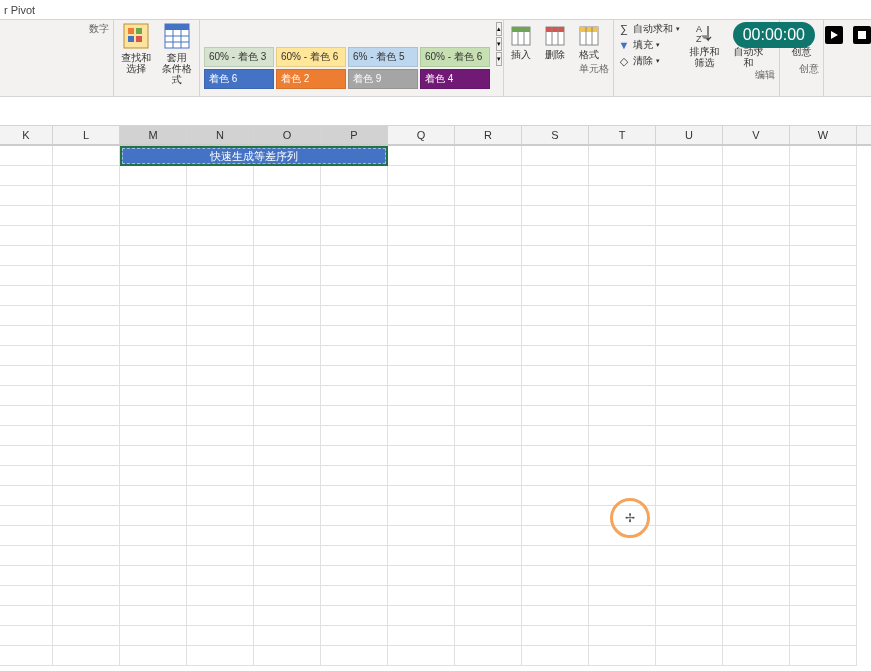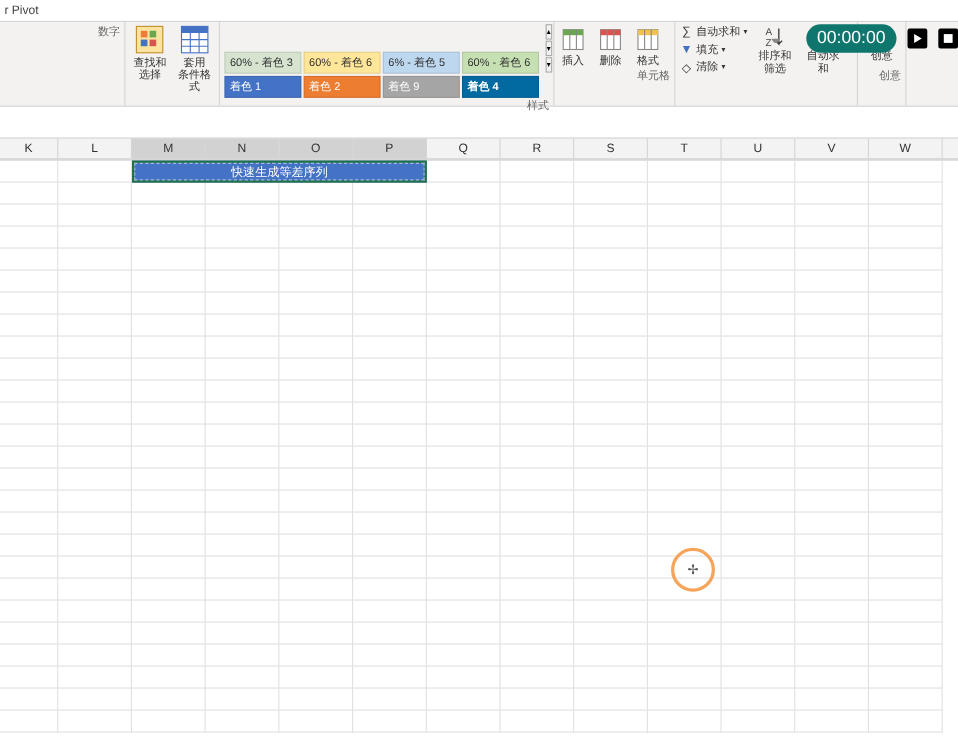--- a/index.html
+++ b/index.html
@@ -27,21 +27,21 @@
 
 .style-gallery { display: grid; grid-template-columns: repeat(4, 70px); gap: 2px; margin-top: 25px; }
 .style-chip { height: 20px; font-size: 10px; display: flex; align-items: center; padding-left: 4px; border: 1px solid rgba(0,0,0,.1); color: #333; }
 .chip-60-3 { background: #d5e3cf; }
 .chip-60-4 { background: #ffe699; }
 .chip-60-5 { background: #bdd7ee; }
 .chip-60-6 { background: #c6e0b4; }
 .chip-c1 { background: #4472c4; color: #fff; }
 .chip-c2 { background: #ed7d31; color: #fff; }
 .chip-c3 { background: #a5a5a5; color: #fff; }
-.chip-c4 { background: #0369a1; color: #fff; font-weight: bold; }
+.chip-c4 { background: #701a75; color: #fff; }
 
 
 .cell-btn { width: 26px; display: flex; flex-direction: column; align-items: center; }
 .cell-icon { width: 20px; height: 20px; }
 .cell-label { font-size: 10px; color: #333; margin-top: 2px; }
 
 
 .edit-list { display: flex; flex-direction: column; gap: 2px; font-size: 10px; color: #333; }
 .edit-item { display: flex; align-items: center; gap: 3px; }
 .edit-ico { width: 12px; height: 12px; display:flex; align-items:center; justify-content:center; font-size:11px; }
@@ -118,32 +118,31 @@
     <div class="ribbon-group-label"></div>
   </div>
 
   <div class="ribbon-group" style="width:304px;border-right:1px solid #d4d4d4;">
     <div class="ribbon-group-body">
       <div class="style-gallery">
         <div class="style-chip chip-60-3">60% - 着色 3</div>
         <div class="style-chip chip-60-4">60% - 着色 6</div>
         <div class="style-chip chip-60-5">6% - 着色 5</div>
         <div class="style-chip chip-60-6">60% - 着色 6</div>
-        <div class="style-chip chip-c1">着色 1</div>
+        <div class="style-chip chip-c1">着色 6</div>
         <div class="style-chip chip-c2">着色 2</div>
         <div class="style-chip chip-c3">着色 9</div>
         <div class="style-chip chip-c4">着色 4</div>
       </div>
       <div style="width:12px;display:flex;flex-direction:column;gap:1px;margin-left:2px;">
         <div style="height:14px;border:1px solid #aaa;font-size:7px;display:flex;align-items:center;justify-content:center;">▴</div>
         <div style="height:14px;border:1px solid #aaa;font-size:7px;display:flex;align-items:center;justify-content:center;">▾</div>
         <div style="height:14px;border:1px solid #aaa;font-size:7px;display:flex;align-items:center;justify-content:center;">▾</div>
       </div>
     </div>
-    <div class="ribbon-group-label">样式</div>
   </div>
 
   <div class="ribbon-group" style="width:110px">
     <div class="ribbon-group-body" style="gap:8px;padding-top:4px;">
       <div class="cell-btn">
         <svg class="cell-icon">
             <rect x="1" y="1" width="18" height="18" fill="#fff" stroke="#888"></rect>
             <rect x="1" y="1" width="18" height="5" fill="#6aa84f"></rect>
             <line x1="7" y1="1" x2="7" y2="19" stroke="#888"></line>
             <line x1="13" y1="1" x2="13" y2="19" stroke="#888"></line>
@@ -201,20 +200,21 @@
         <span class="big-btn-label">排序和筛选</span>
       </div>
       <div class="tall-btn">
         <svg width="22" height="24">
             <circle cx="9" cy="9" r="6" fill="none" stroke="#444" stroke-width="1.5"></circle>
             <line x1="13" y1="13" x2="19" y2="19" stroke="#444" stroke-width="1.5"></line>
           </svg>
         <span class="big-btn-label">自动求和</span>
       </div>
     </div>
+    <div class="ribbon-group-label">编辑</div>
   </div>
 
   <div class="ribbon-group" style="width:44px">
     <div class="ribbon-group-body" style="justify-content:center;">
       <div class="tall-btn">
         <svg width="22" height="24">
             <path d="M11 2 L5 13 L10 13 L8 22 L16 10 L11 10 Z" fill="#4a8fd4"></path>
           </svg>
         <span class="big-btn-label">创意</span>
       </div>

